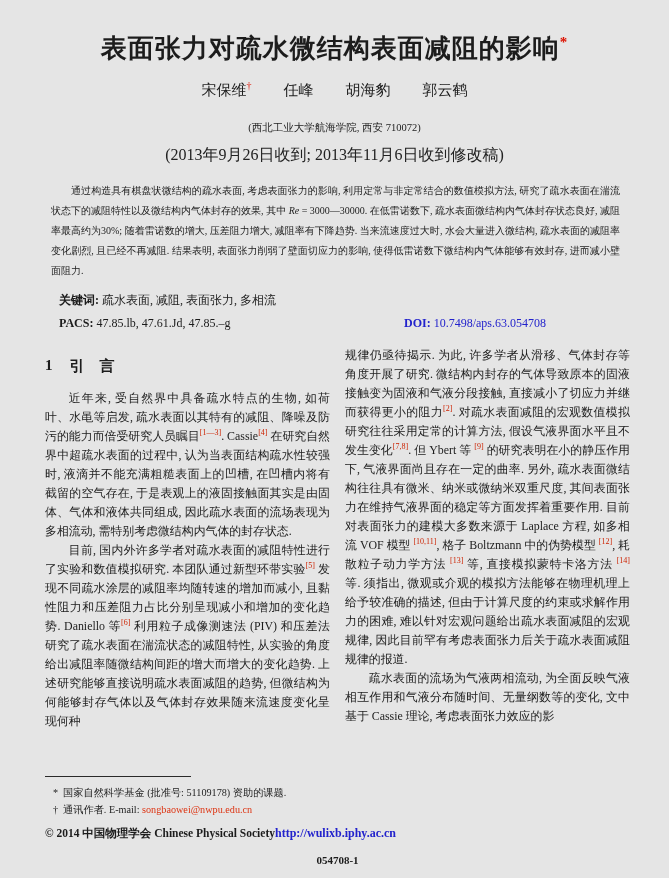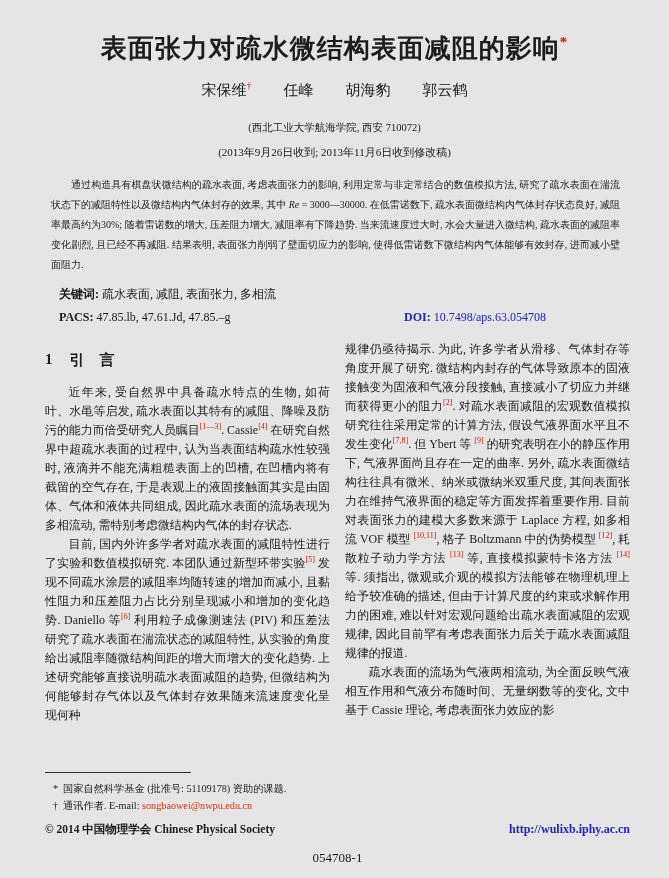--- a/index.html
+++ b/index.html
@@ -19,21 +19,21 @@
     font-size: 26px; font-weight: bold; letter-spacing: 1px;
     line-height: 34px; margin: 0 40px 14px 40px;
   }
   .title sup { font-size: 15px; color: #dd1100; font-weight: bold; }
   .authors {
     font-size: 15px; margin-bottom: 21px;
     display: flex; justify-content: center; gap: 32px;
   }
   .author sup { font-size: 10px; color: #dd1100; }
   .affiliation { font-size: 10.5px; margin-bottom: 10px; color: #222; }
-  .received { font-size: 11px; margin-bottom: 15px; color: #222; }
+  .received { font-size: 16px; margin-bottom: 15px; color: #222; }
   
   .abstract {
     margin: 0 49px 0 51px;
     font-size: 10px; line-height: 20px;
     text-align: justify; text-indent: 2em;
   }
   .abstract i { font-style: italic; }
   .meta-block { margin: 11px 49px 0 59px; font-size: 12px; }
   .kw-row { margin-bottom: 7px; }
   .kw-label { font-weight: bold; }
@@ -62,24 +62,24 @@
   .col p.indent { text-indent: 2em; }
   sup.ref { color: #cc2200; font-size: 8px; line-height: 0; }
   
   .footnotes { margin-top: auto; padding-top: 6px; font-size: 10.2px; line-height: 16.5px; color: #222; }
   .fn-rule { width: 146px; border: 0; border-top: 1.2px solid #2a2a2a; margin: 0 0 8px 0; }
   .footnote { display: flex; gap: 5px; padding-left: 8px; }
   .fn-marker { flex: 0 0 auto; }
   .redlink { color: #dd3311; }
   
   .footer { padding: 8px 39px 0 45px; }
-  .footer-row { display: flex; justify-content: space-between; align-items: baseline; }
+  .footer-row { display: flex; justify-content: flex-start; align-items: baseline; }
   .copyright { font-size: 11.5px; font-weight: bold; }
   .journal-url { font-size: 12px; font-weight: bold; color: #2222cc; }
-  .page-number { text-align: center; font-size: 13px; margin-top: 13px; padding-bottom: 12px; }
+  .page-number { text-align: center; font-size: 11px; margin-top: 13px; padding-bottom: 12px; font-weight: bold; }
 </style>
 </head>
 <body>
 
 <div class="page">
 
   <div class="header">
     <h1 class="title"><span>表面张力对疏水微结构表面减阻的影响</span><sup>*</sup></h1>
 
     <div class="authors">

